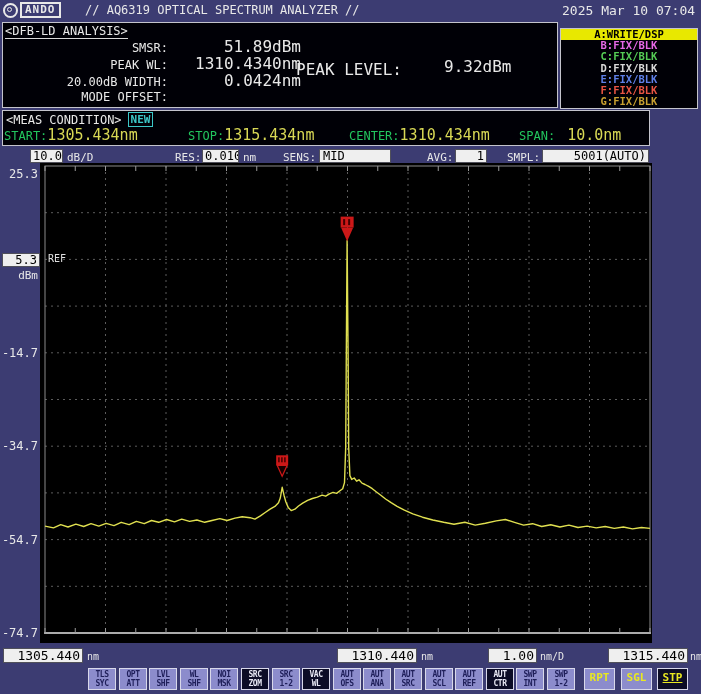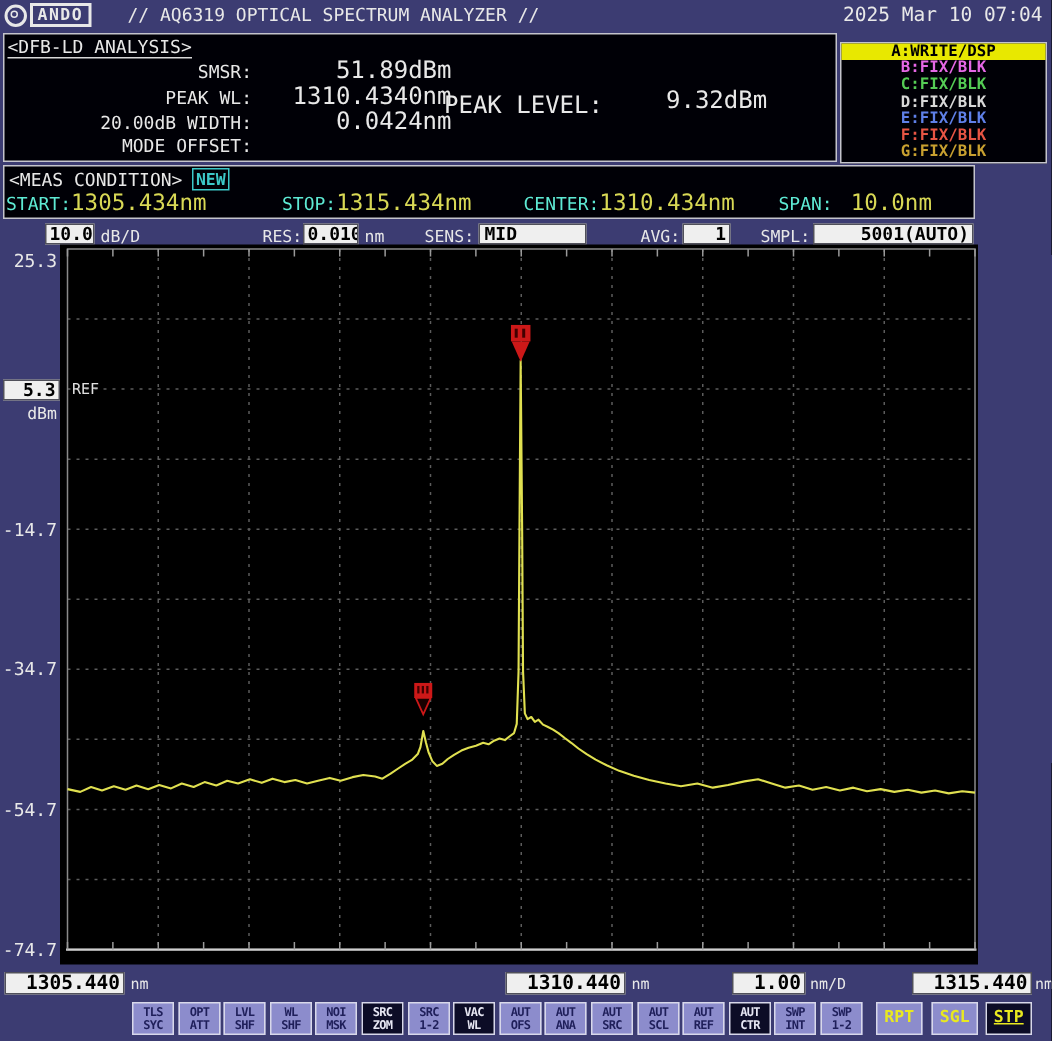--- a/index.html
+++ b/index.html
@@ -1,37 +1,37 @@
 <!DOCTYPE html>
 <html><head>
 <meta charset="utf-8">
 <style>
   html,body{margin:0;padding:0;background:#16162a;}
   .screen{position:relative;width:701px;height:694px;background:#3c3c72;overflow:hidden;
           font-family:"DejaVu Sans Mono",monospace;color:#e8e8e8;}
   .abs{position:absolute;}
   .panel{position:absolute;background:#000006;border:1px solid #c4c4cc;box-sizing:border-box;}
   .wbox{position:absolute;background:#efefef;color:#000;border:1px solid #50505a;
-        box-sizing:border-box;text-align:right;font-weight:bold;overflow:hidden;}
+        box-sizing:border-box;text-align:right;font-weight:normal;overflow:hidden;}
   
   .logo-wrap{position:absolute;left:3px;top:2px;height:16px;display:flex;align-items:center;gap:2px;}
   .logo-circle{width:11px;height:11px;border:2px solid #e8e8e8;border-radius:50%;display:inline-block;position:relative;}
   .logo-circle::after{content:"";position:absolute;left:2px;top:2px;width:3px;height:3px;border:1px solid #e8e8e8;border-radius:50%;}
   .logo-box{border:2px solid #e8e8e8;font-weight:bold;font-size:11px;line-height:12px;padding:0 3px;letter-spacing:1px;}
   .ttext{position:absolute;font-size:12px;white-space:pre;}
   
   .an-title{position:absolute;left:2px;top:1px;font-size:12px;border-bottom:1px solid #d8d8d8;padding-bottom:0px;}
   .arow{display:flex;height:17px;align-items:baseline;}
   .albl{width:165px;text-align:right;font-size:12px;line-height:17px;white-space:pre;}
   .aval{width:133px;text-align:right;font-size:16px;line-height:17px;white-space:pre;}
   
   .lrow{height:11.2px;display:flex;justify-content:center;padding:0 13px;
         font-size:10.5px;font-weight:bold;line-height:11.2px;}
   
-  .mlbl{font-size:12px;color:#5eead4;}
+  .mlbl{font-size:12px;color:#22c55e;}
   .mval{font-size:15px;color:#d8d855;}
   .badge{border:1px solid #3cc8c8;color:#3cc8c8;font-size:11px;font-weight:bold;padding:0 2px;margin-left:6px;}
   
   .slbl{position:absolute;font-size:11px;color:#e8e8e8;}
   .sbox{height:14px;font-size:12px;line-height:12px;padding:0 2px;}
   
   .ylab{position:absolute;width:38px;text-align:right;font-size:12px;color:#e8e8e8;}
   
   .key{position:absolute;top:0;width:28px;height:22px;background:#8c8ccc;color:#1f1f5a;
        border:1.5px solid #d8d8ea;box-sizing:border-box;text-align:center;font-size:8px;

